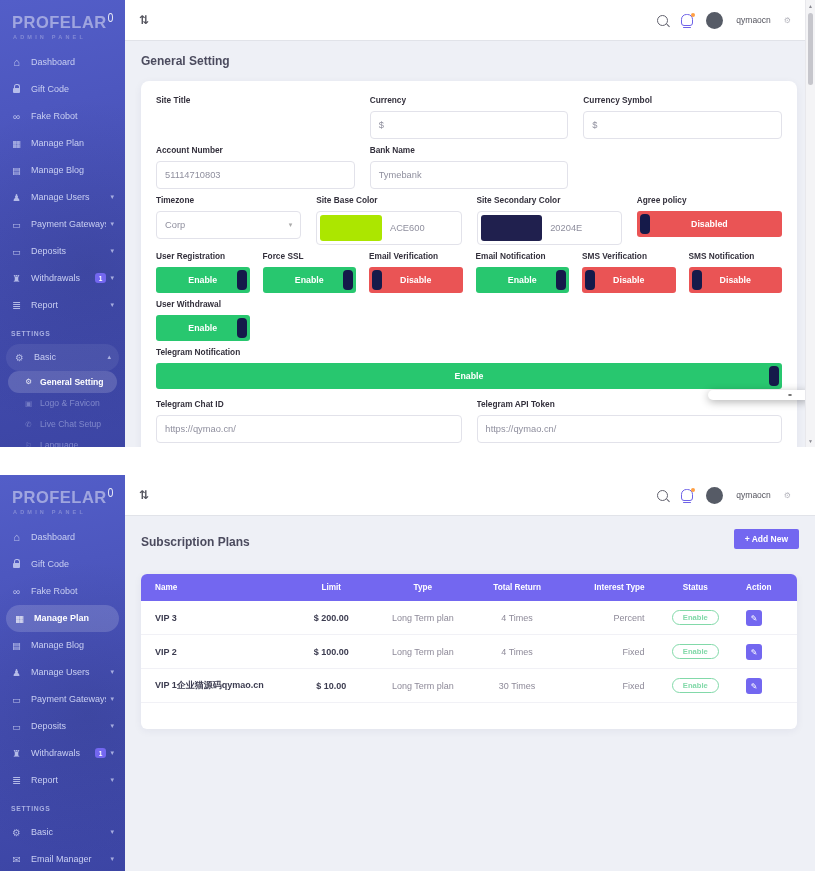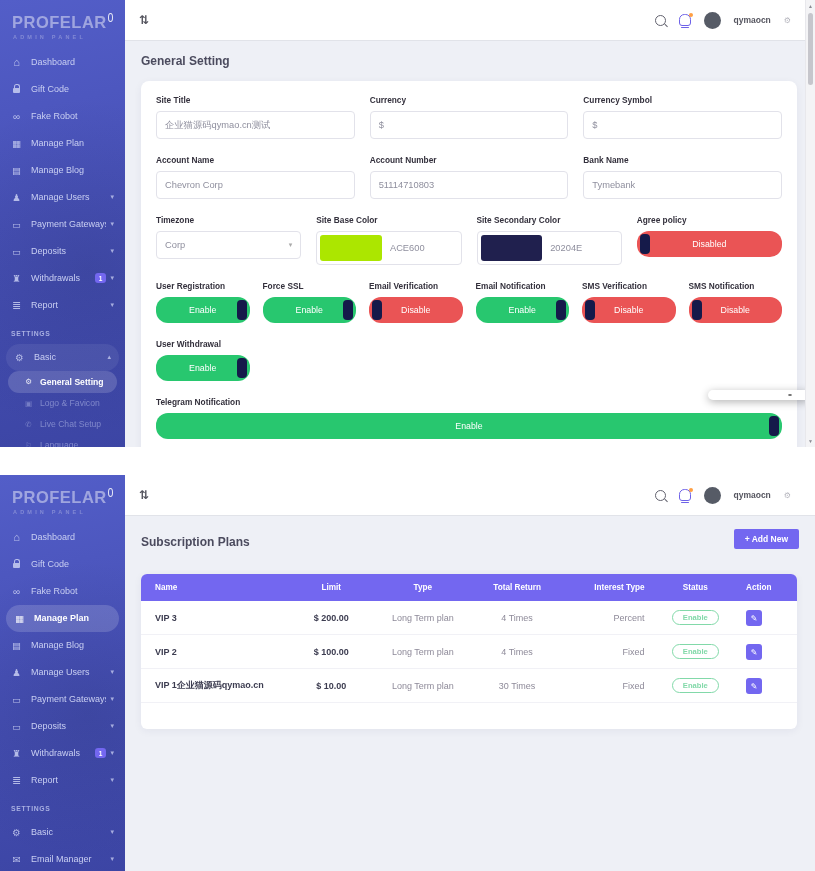--- a/index.html
+++ b/index.html
@@ -58,42 +58,42 @@
   .main{flex:1;display:flex;flex-direction:column;position:relative;min-width:0}
   .topbar{height:40px;background:#fff;display:flex;align-items:center;padding:0 14px;flex:none;box-shadow:0 1px 0 rgba(0,0,0,.05)}
   .collapse-icon{font-size:12px;color:#55555f;cursor:pointer;font-weight:700}
   .tb-right{margin-left:auto;display:flex;align-items:center;gap:13px;padding-right:10px}
   .search-icon{width:9px;height:9px;border:1.4px solid #62626e;border-radius:50%;position:relative;cursor:pointer}
   .search-icon::after{content:"";position:absolute;width:4px;height:1.4px;background:#62626e;bottom:-2px;right:-3px;transform:rotate(45deg)}
   .bell-icon{width:10px;height:10px;border:1.4px solid #6e62e8;border-radius:45% 45% 3px 3px;position:relative;cursor:pointer}
   .bell-icon::before{content:"";position:absolute;left:1px;right:1px;bottom:-3px;height:1.4px;background:#6e62e8;border-radius:1px}
   .bell-icon::after{content:"";position:absolute;top:-2.5px;right:-3px;width:4px;height:4px;background:#ff9f43;border-radius:50%}
   .avatar{width:17px;height:17px;border-radius:50%;background:#565b66}
-  .uname{font-size:8.5px;color:#55555f;font-weight:700}
+  .uname{font-size:8.5px;color:#55555f;font-weight:400}
   .ugear{font-size:8px;color:#b7b7bf}
 
   .content{padding:10px 16px 0;flex:1;overflow:hidden}
   .page-title{font-size:12px;color:#4b4b5e;font-weight:600;margin:4px 0 13px}
 
   
   .card{background:#fff;border-radius:8px;box-shadow:0 2px 8px rgba(40,40,90,.06);padding:14px 15px;margin-right:2px}
-  .g2,.g3,.g4,.g6{display:grid;gap:15px;margin-bottom:16px}
+  .g2,.g3,.g4,.g6{display:grid;gap:15px;margin-bottom:6px}
   .g2{grid-template-columns:repeat(2,1fr)}
   .g3{grid-template-columns:repeat(3,1fr)}
   .g4{grid-template-columns:repeat(4,1fr)}
   .g6{grid-template-columns:repeat(6,1fr);gap:13px}
   .flabel{font-size:8.3px;font-weight:700;color:#33303c;margin-bottom:6px;white-space:nowrap;overflow:hidden}
   .tinput{height:26px;border:1px solid #e2e2ea;border-radius:4px;display:flex;align-items:center;padding:0 8px;
           font-size:9.3px;color:#8f8f9e;background:#fff;white-space:nowrap;overflow:hidden}
   .selchev{margin-left:auto;font-size:7px;color:#aaa}
   .colorfield{padding:3px 0 3px 3px}
   .swatch{width:44%;align-self:stretch;border-radius:3px;flex:none}
   .cval{margin-left:8px}
-  .toggle{position:relative;height:26px;border-radius:12px;display:flex;align-items:center;justify-content:center;
-          color:#fff;font-weight:400;font-size:8.8px;cursor:pointer}
+  .toggle{position:relative;height:26px;border-radius:3px;display:flex;align-items:center;justify-content:center;
+          color:#fff;font-weight:700;font-size:8.8px;cursor:pointer}
   .knob{position:absolute;top:3px;bottom:3px;width:10px;border-radius:4px;background:#151a4a}
   .on  .toggle{background:#28c76f}
   .off .toggle{background:#ea5455}
   .on  .knob{right:3px}
   .off .knob{left:3px}
   .tg-block{margin-bottom:10px}
 
   
   .sogou{position:absolute;top:390px;right:5px;background:#fff;border-radius:6px;box-shadow:0 2px 9px rgba(0,0,0,.3);
          display:flex;align-items:center;gap:9px;padding:4px 9px;z-index:8}
@@ -238,37 +238,32 @@
       </div>
     </div>
 
     <div class="content">
       <div class="page-title">General Setting</div>
       <div class="card">
 
         <div class="g3">
           <div>
               <div class="flabel">Site Title</div>
-              <div class="tinput">企业猫源码qymao.cn测试</div>
             </div>
             <div>
               <div class="flabel">Currency</div>
               <div class="tinput">$</div>
             </div>
             <div>
               <div class="flabel">Currency Symbol</div>
               <div class="tinput">$</div>
             </div>
         </div>
 
         <div class="g3">
-          <div>
-              <div class="flabel">Account Name</div>
-              <div class="tinput">Chevron Corp</div>
-            </div>
             <div>
               <div class="flabel">Account Number</div>
               <div class="tinput">51114710803</div>
             </div>
             <div>
               <div class="flabel">Bank Name</div>
               <div class="tinput">Tymebank</div>
             </div>
         </div>
 

